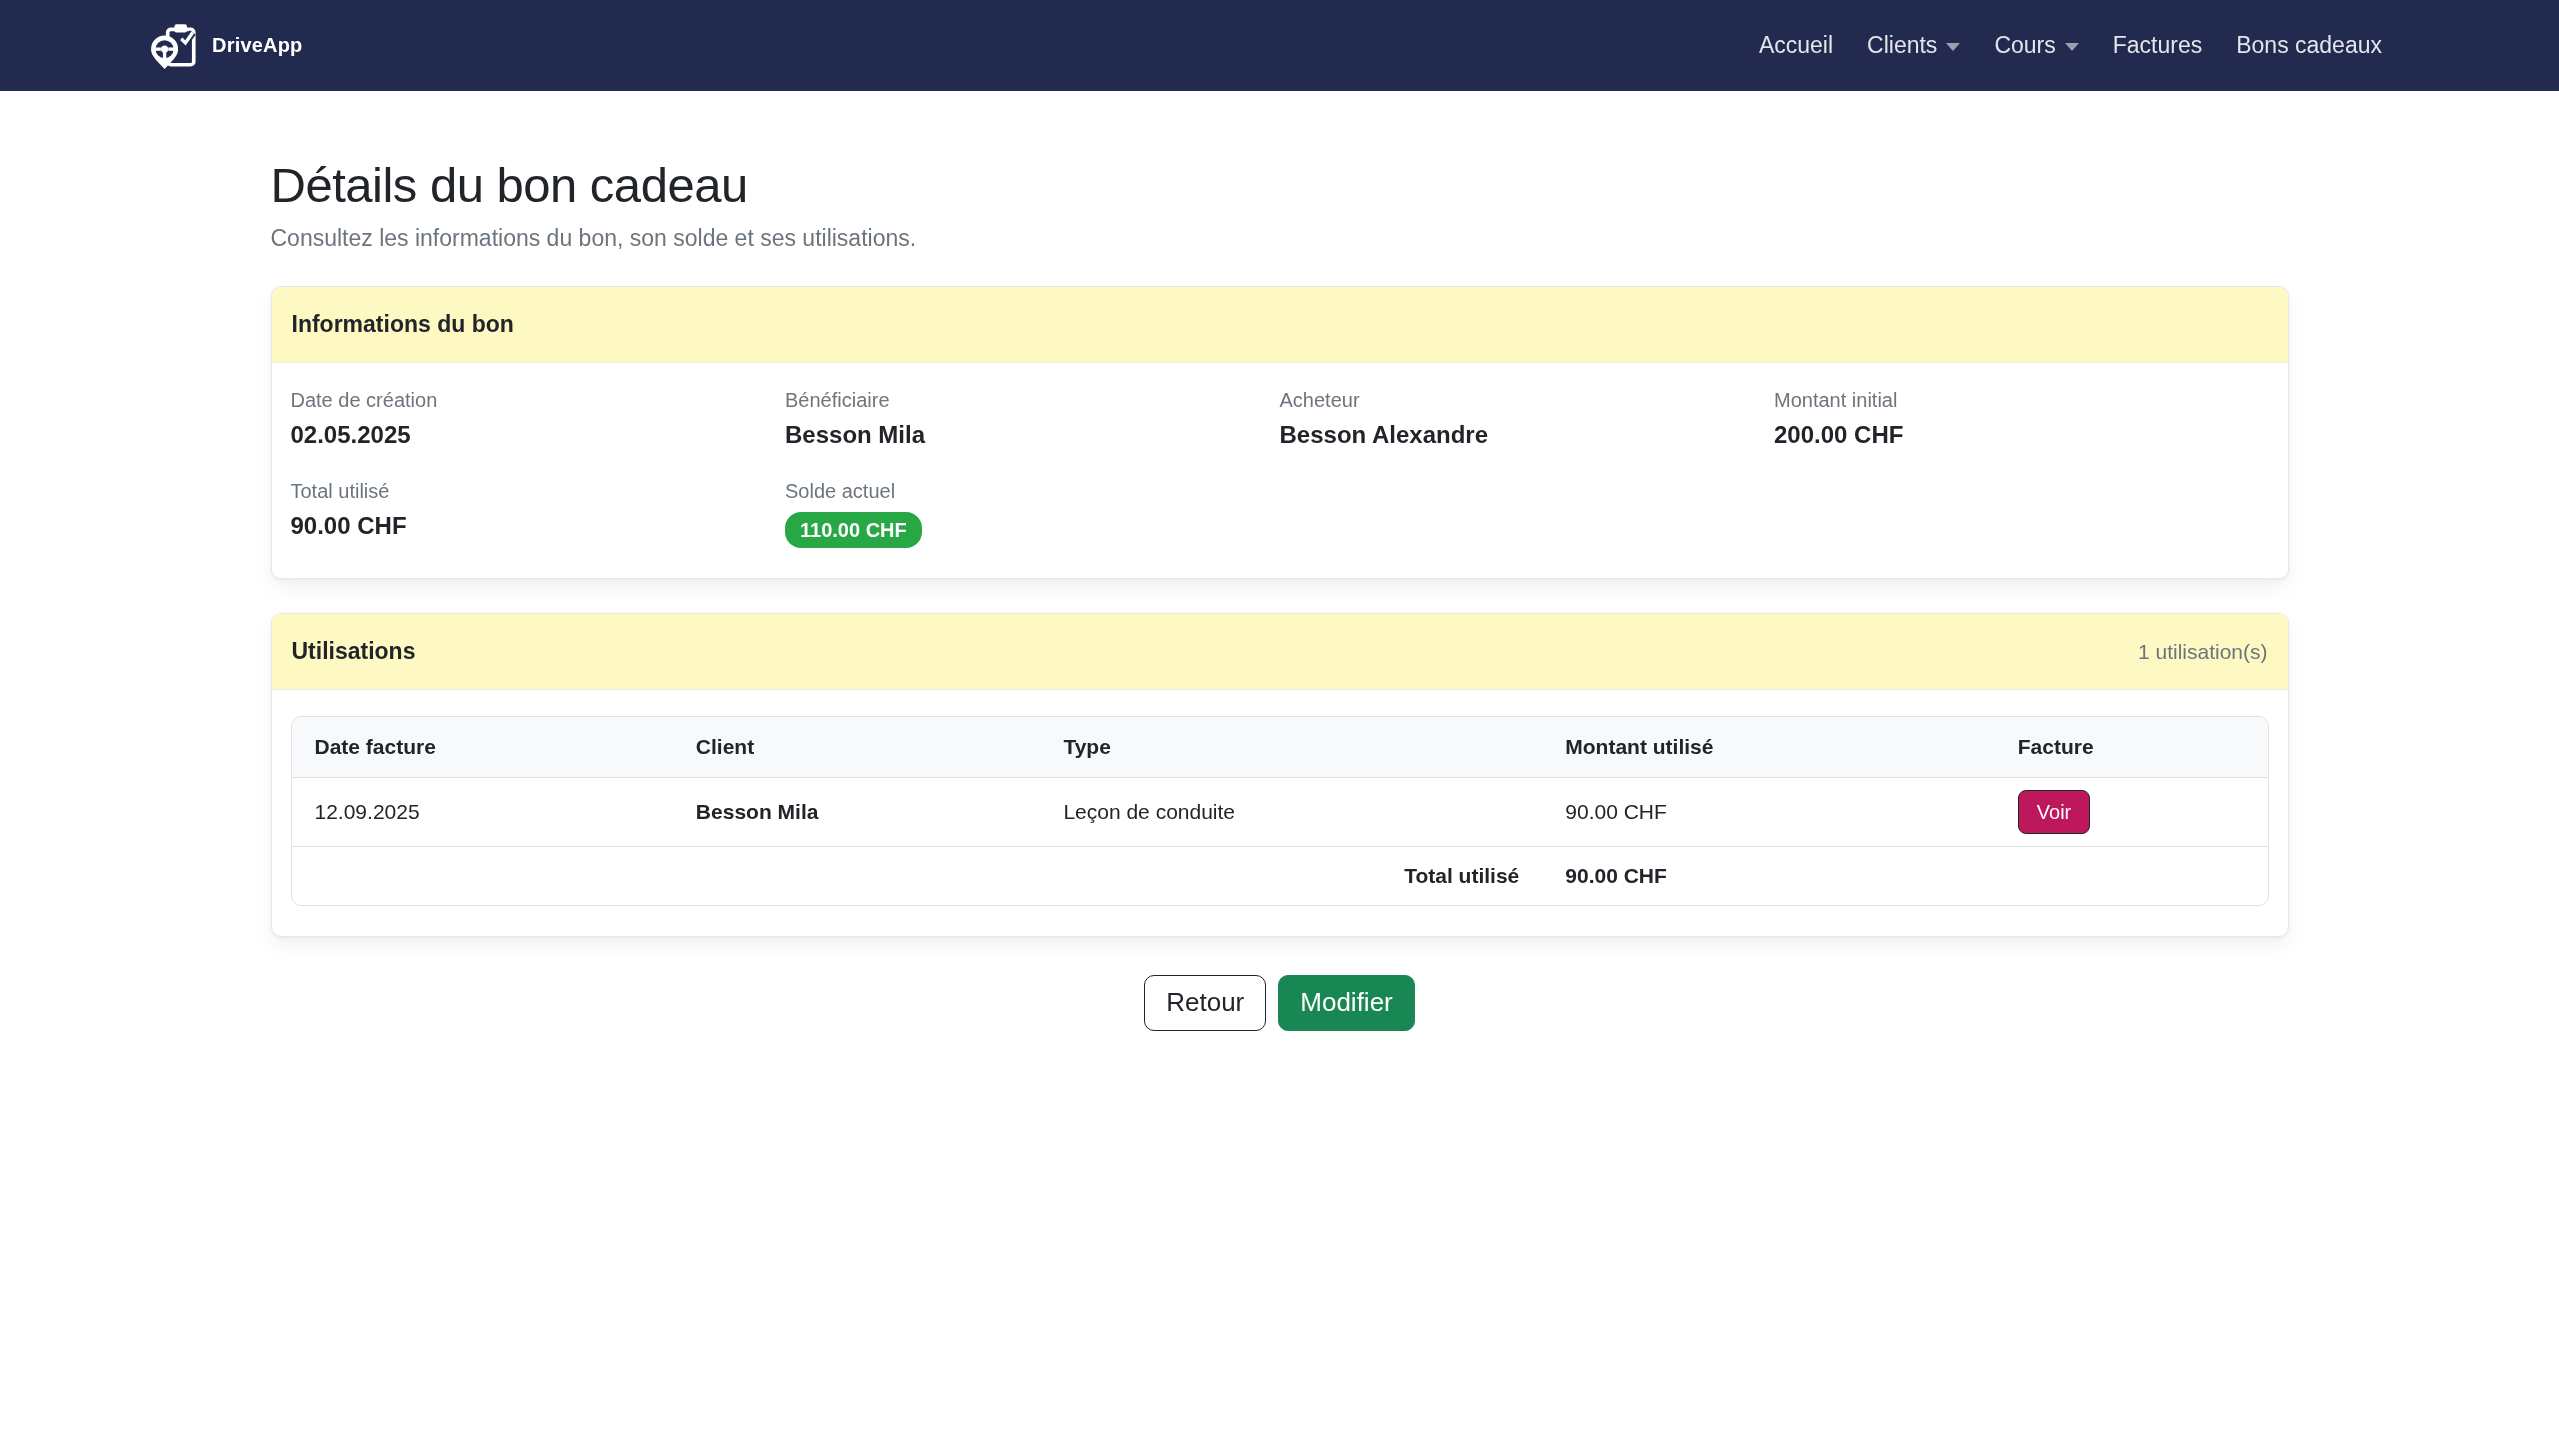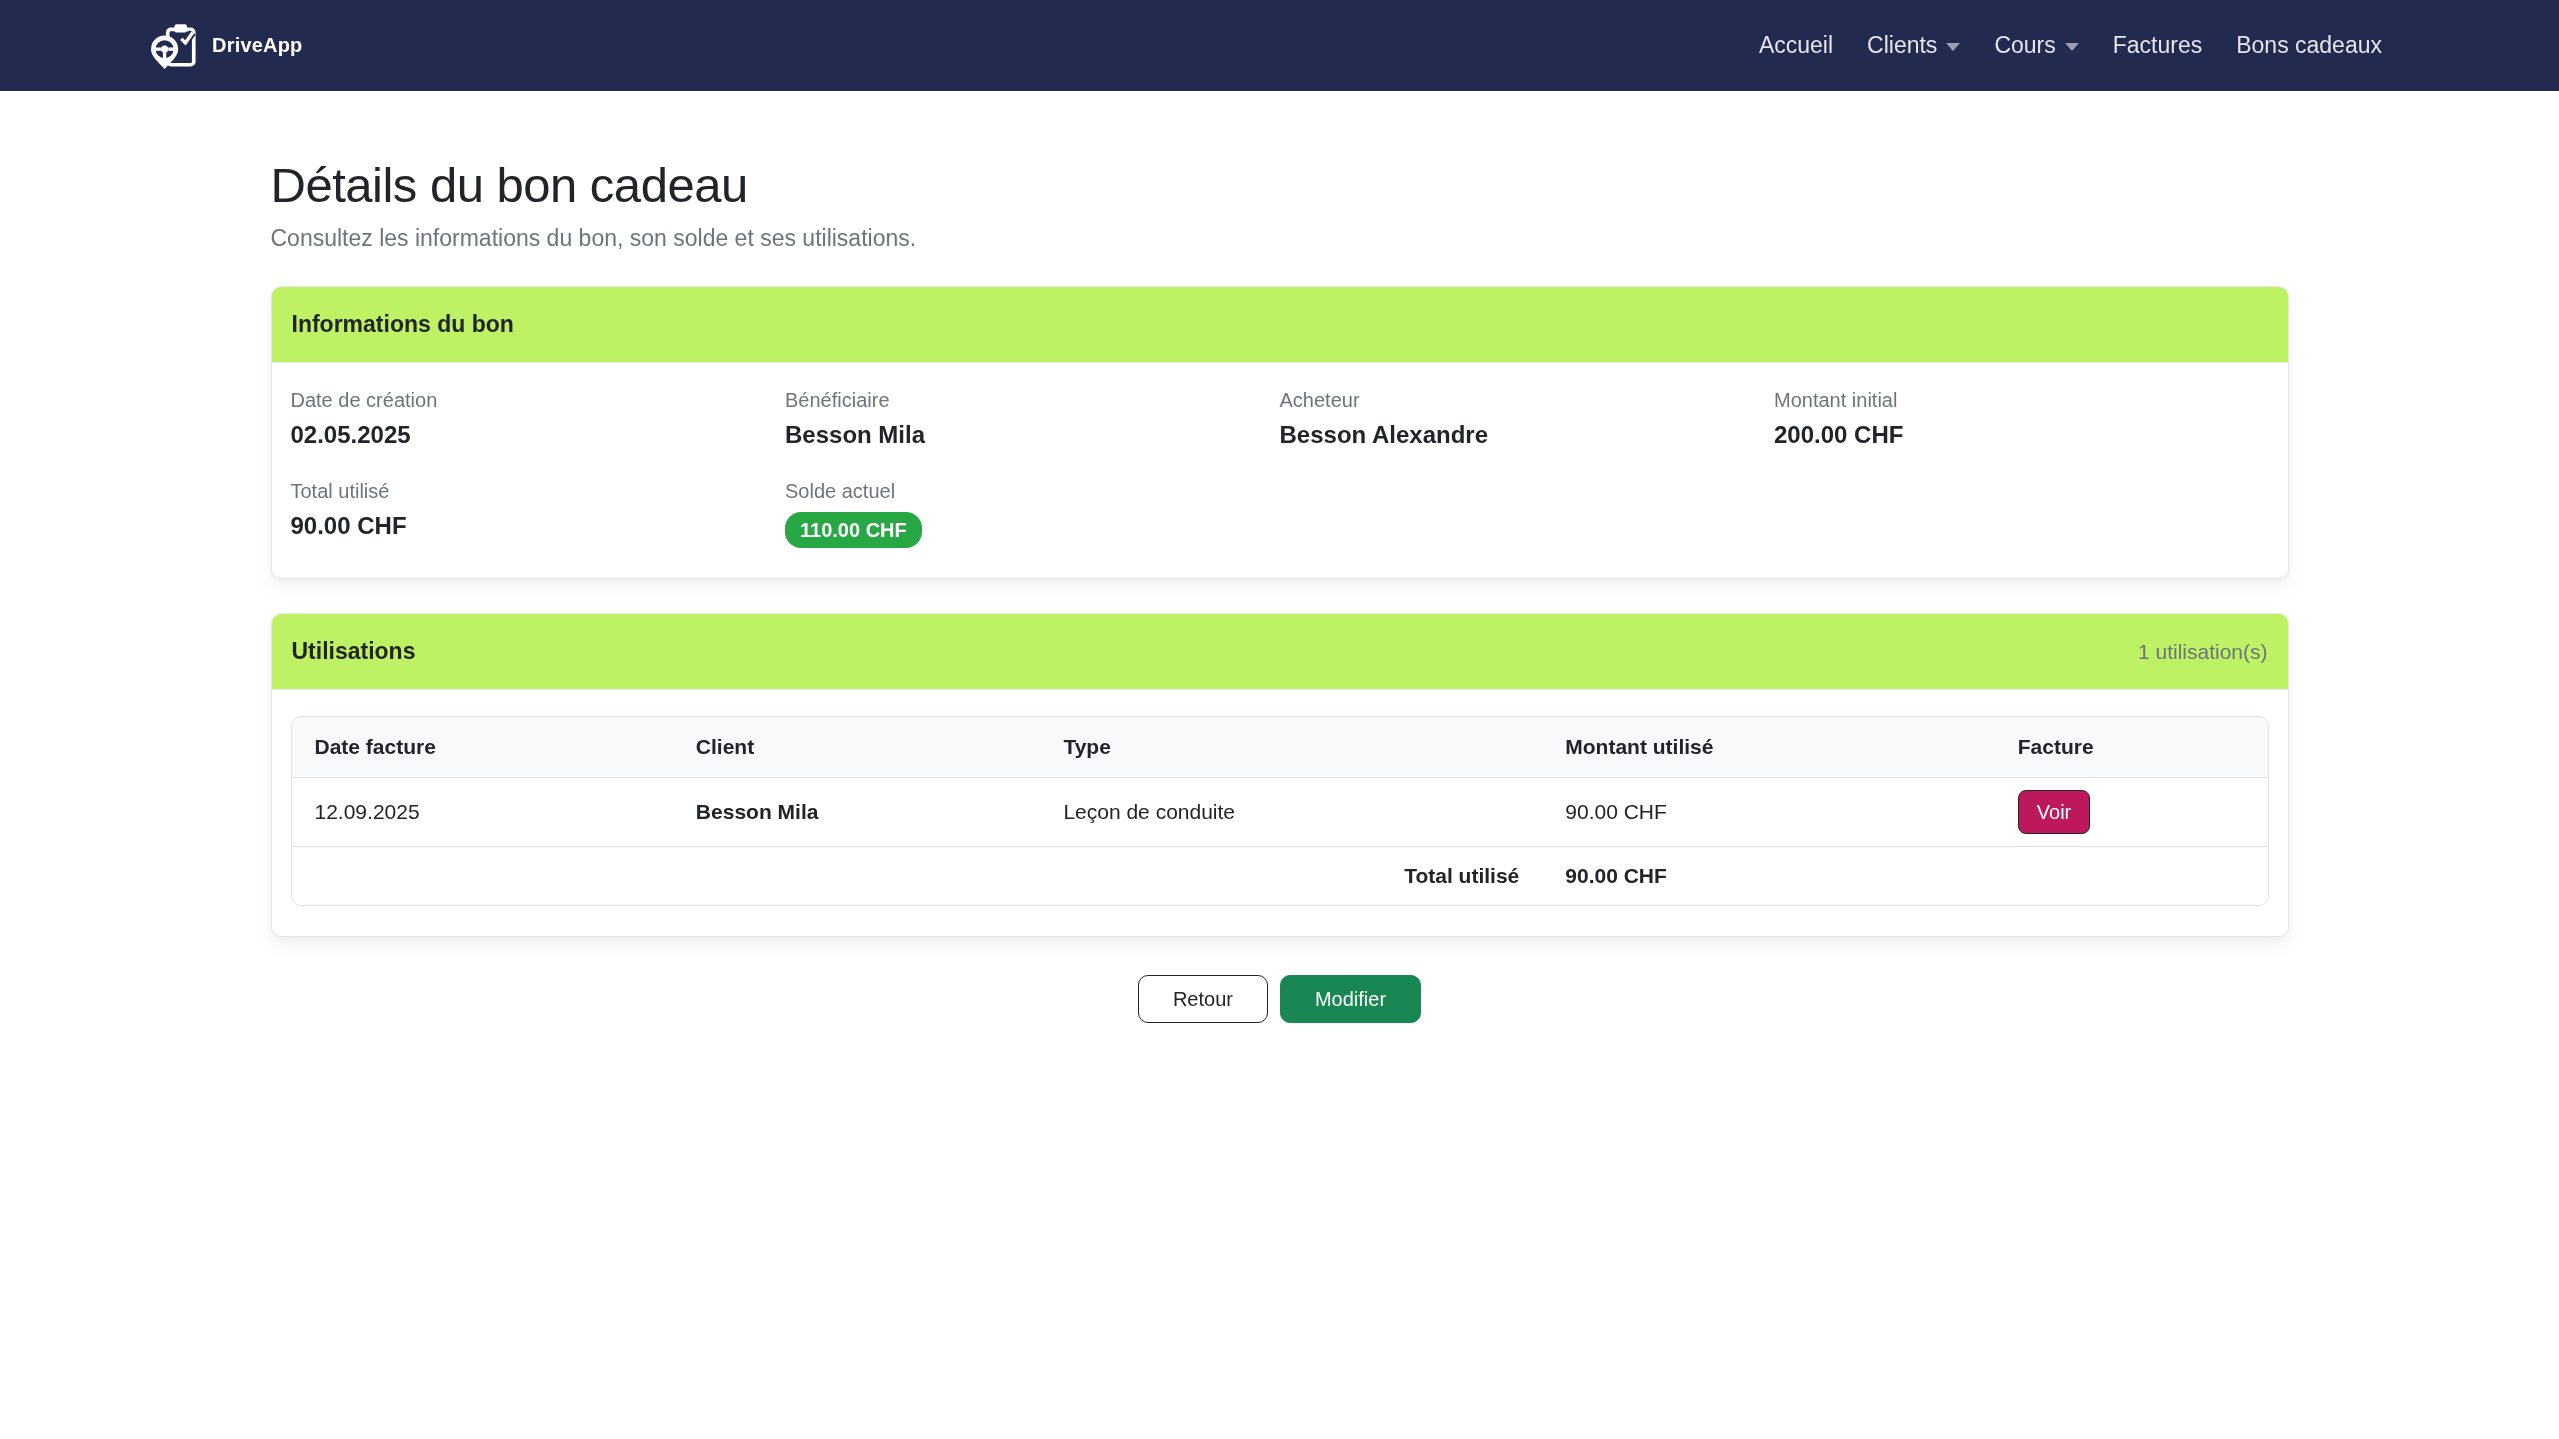--- a/index.html
+++ b/index.html
@@ -71,21 +71,21 @@
   
   .card {
     background: #ffffff;
     border: 1px solid #e6e7eb;
     border-radius: 10px;
     box-shadow: 0 10px 20px rgba(0,0,0,.05), 0 2px 4px rgba(0,0,0,.04);
     overflow: hidden;
   }
   .card + .card { margin-top: 34px; }
   .card-header {
-    background: #bef264;
+    background: #fef9c3;
     border-bottom: 1px solid #e9eaee;
     padding: 24px 20px;
     font-size: 23px;
     font-weight: 700;
     display: flex;
     align-items: center;
     justify-content: space-between;
   }
   .card-header .count { font-size: 21px; font-weight: 400; color: #6c757d; }
   .card-body { padding: 26px 19px 30px 19px; }
@@ -159,22 +159,22 @@
   
   .actions {
     display: flex;
     justify-content: center;
     gap: 12px;
     margin-top: 38px;
     padding-bottom: 80px;
   }
   .btn {
     font-family: "Liberation Sans", sans-serif;
-    font-size: 20px;
-    padding: 10px 34px;
+    font-size: 26px;
+    padding: 10px 21px;
     border-radius: 10px;
     cursor: pointer;
     line-height: 1.3;
     text-align: center;
   }
   .btn-outline-dark {
     background: #ffffff;
     color: #212529;
     border: 1px solid #212529;
   }

